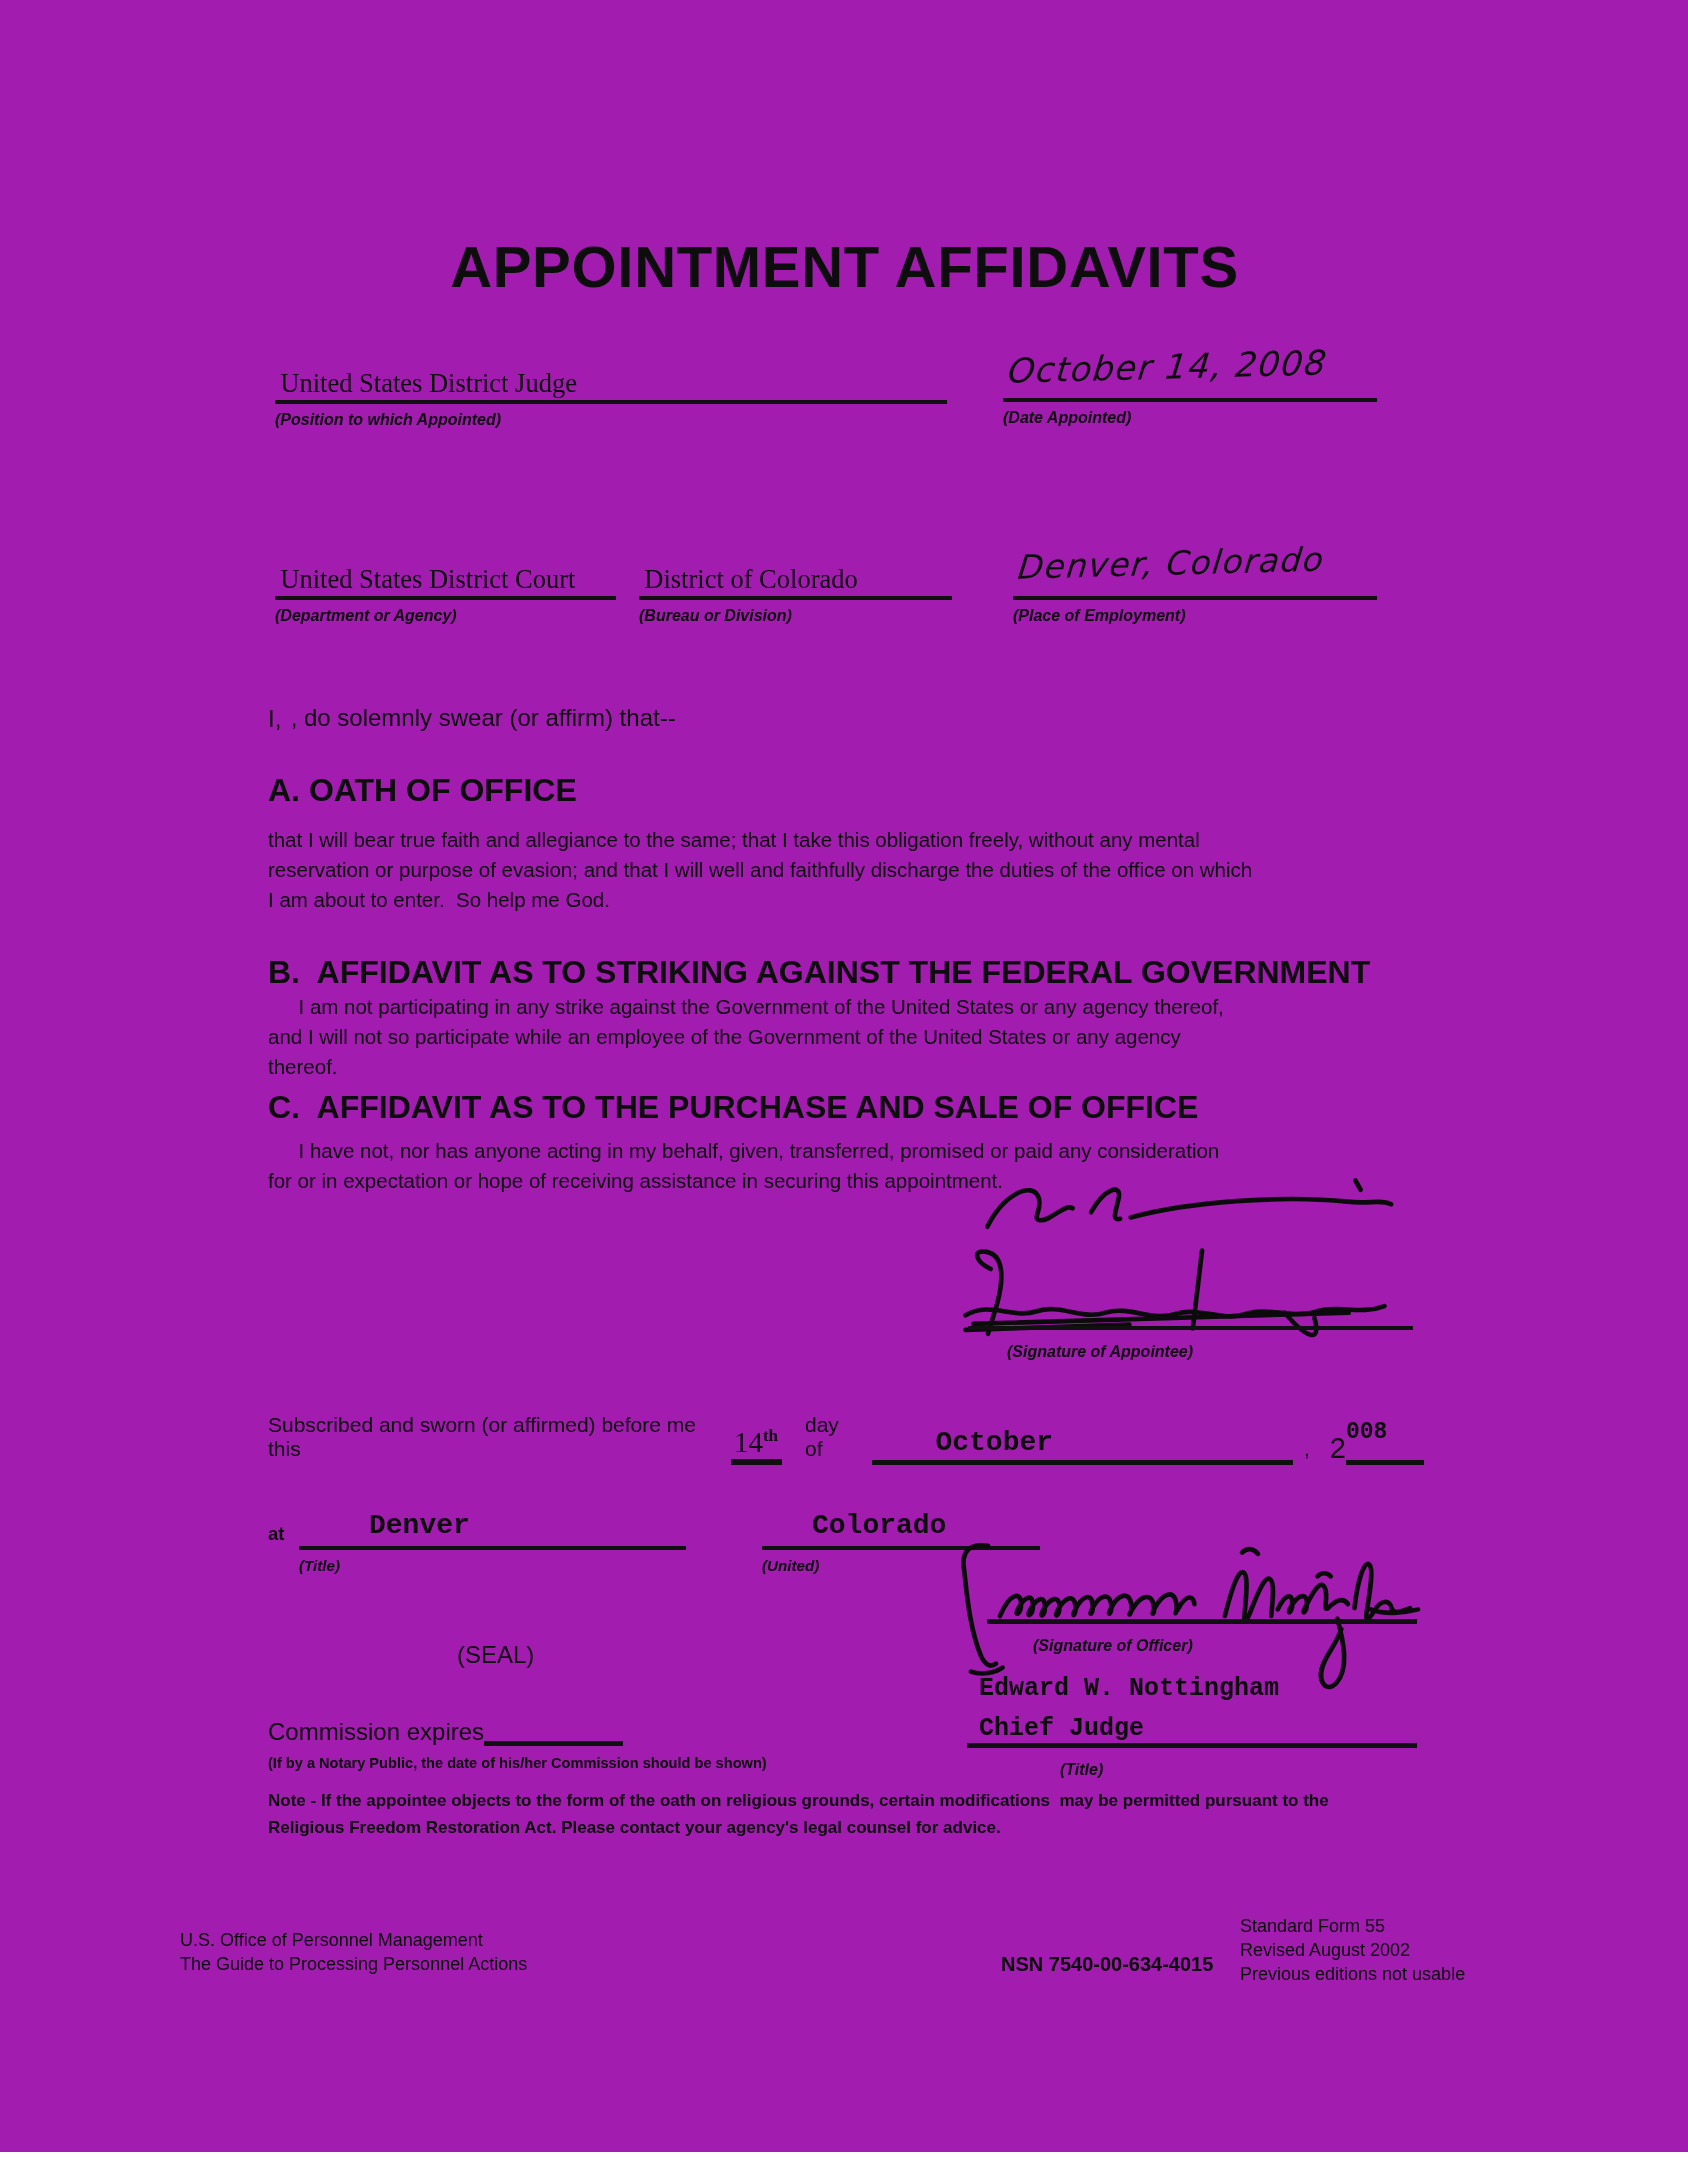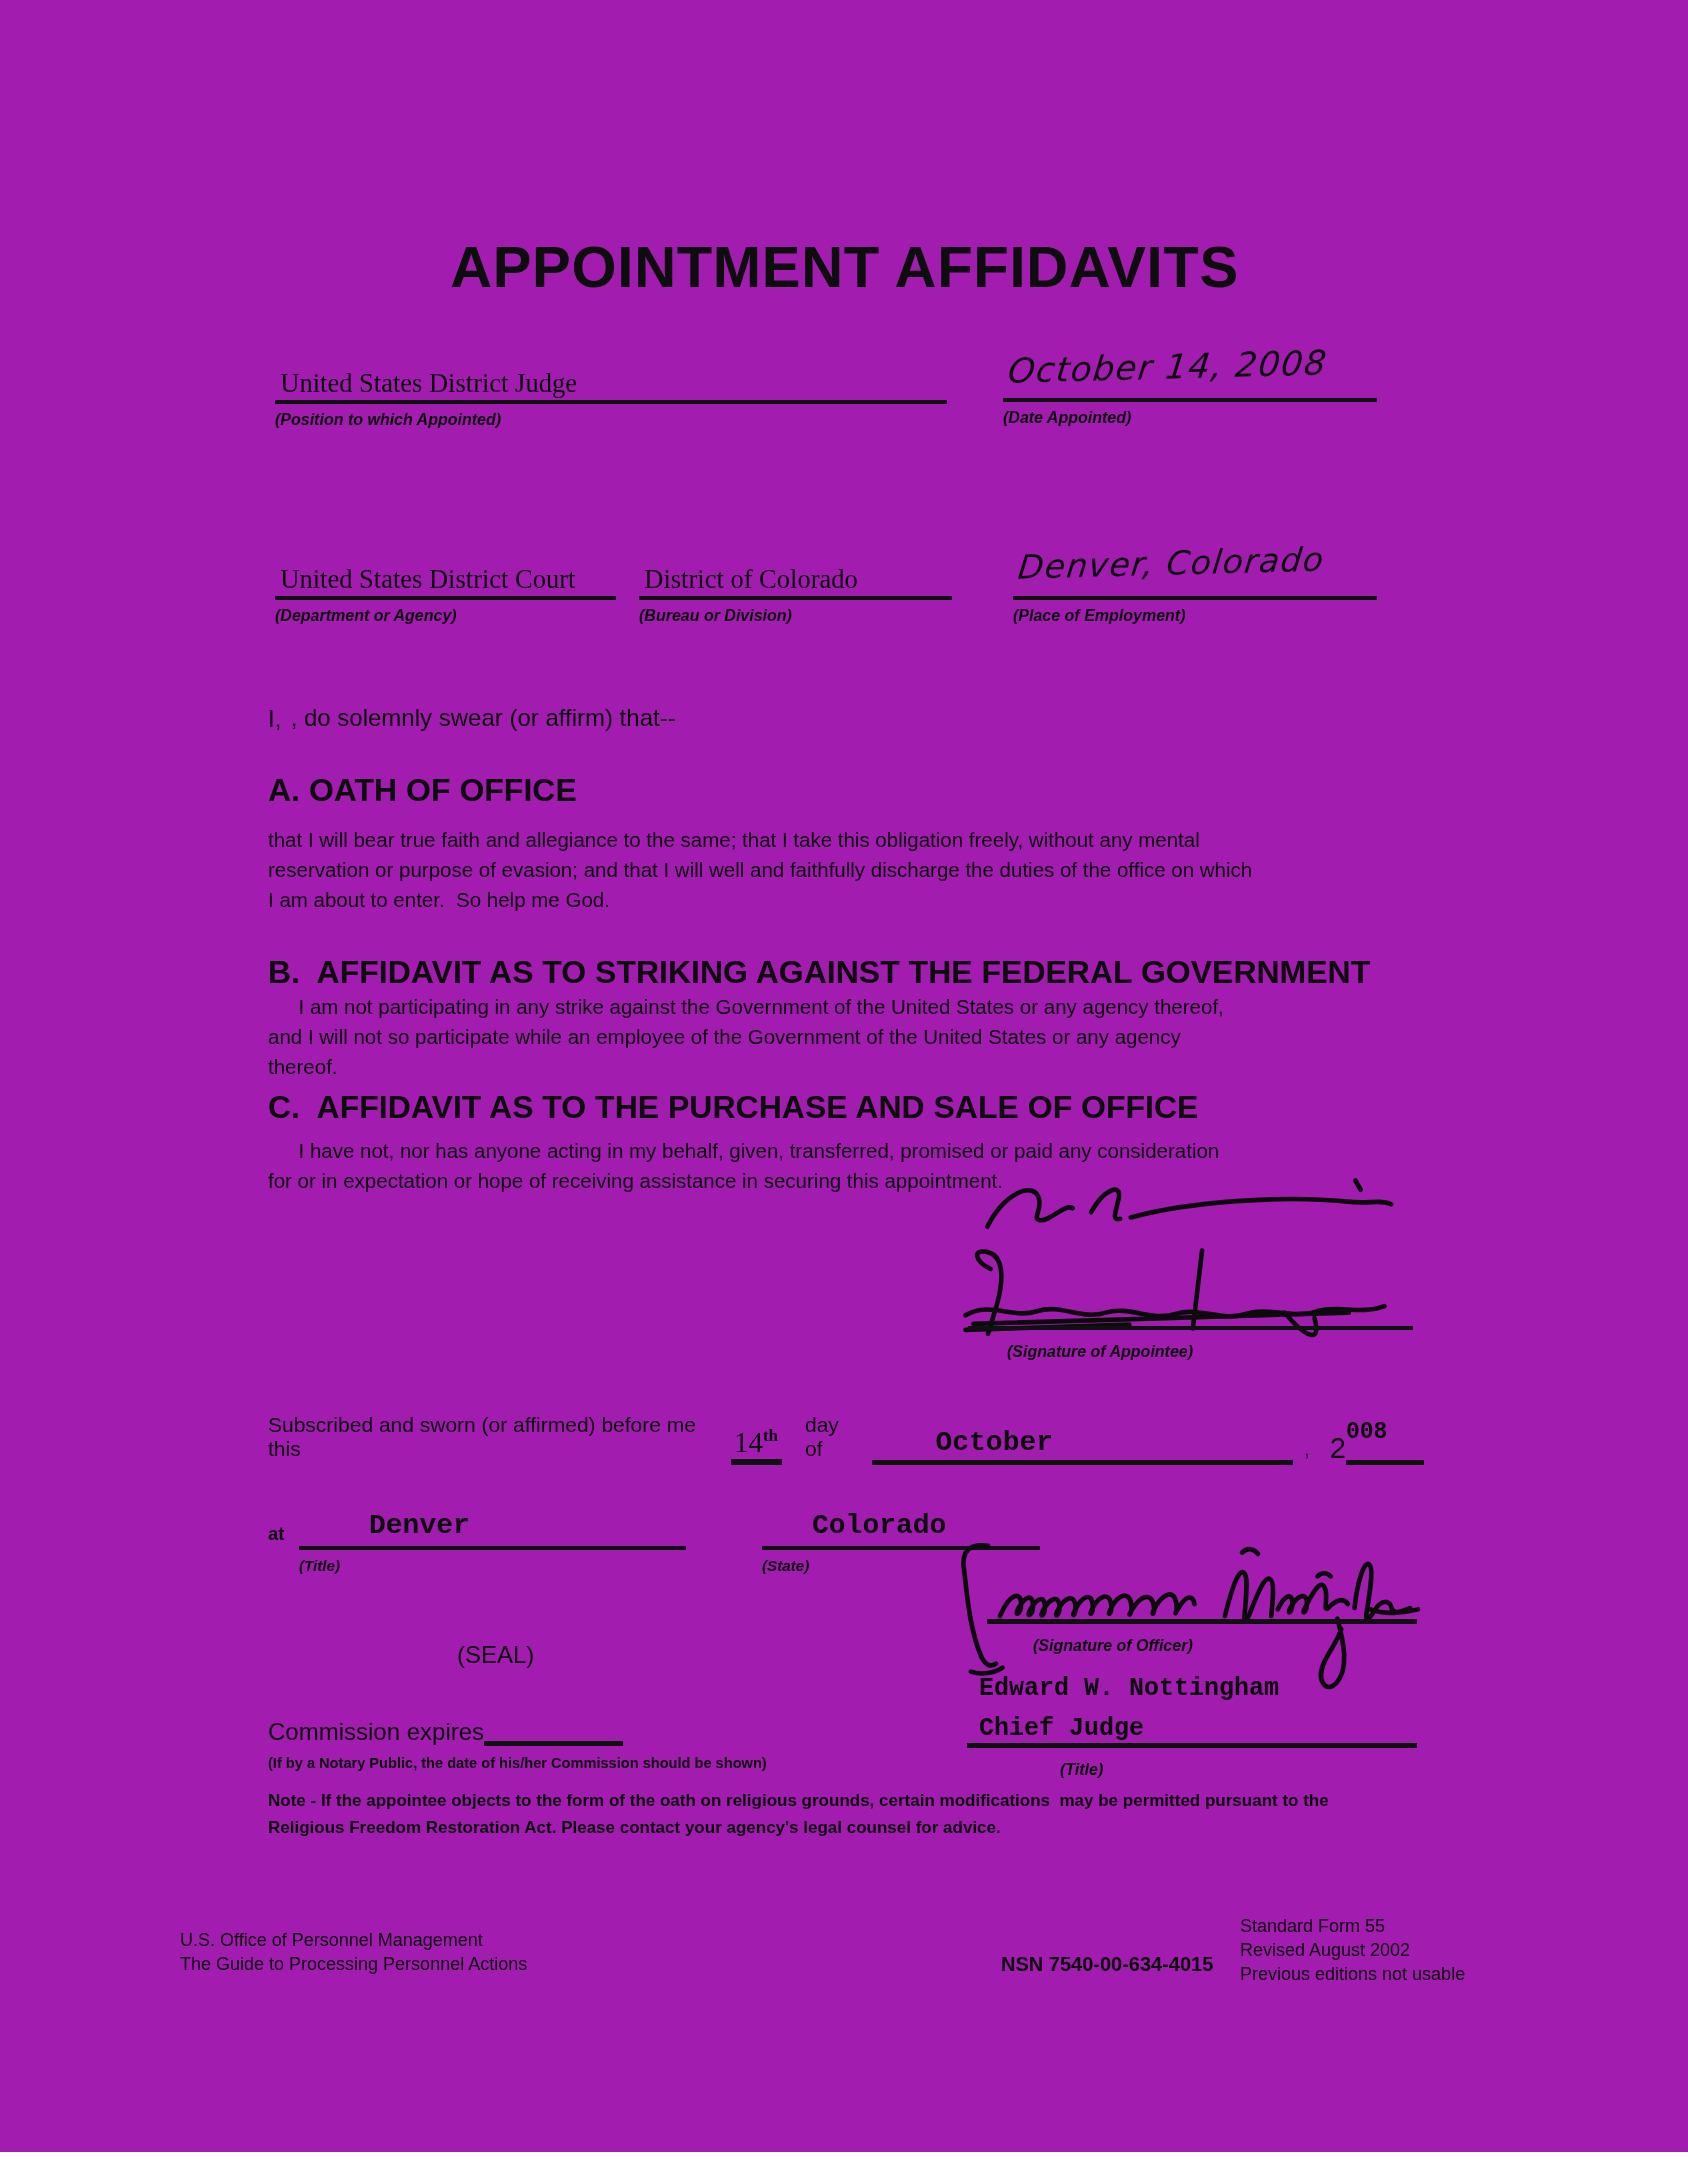--- a/index.html
+++ b/index.html
@@ -112,21 +112,21 @@
 
   <span class="abs" style="left:268px;top:1523px;font-size:18.5px;font-weight:bold;">at</span>
   <div class="abs field" style="left:299px;top:1505px;width:387px;">
     <div class="value mono typedval" style="padding-left:70px;">Denver</div>
     <div class="rule"></div>
     <div class="flabel center" style="font-size:15.2px;">(Title)</div>
   </div>
   <div class="abs field" style="left:762px;top:1505px;width:278px;">
     <div class="value mono typedval" style="padding-left:50px;">Colorado</div>
     <div class="rule"></div>
-    <div class="flabel center" style="font-size:15.2px;">(State)</div>
+    <div class="flabel center" style="font-size:15.2px;">(United)</div>
   </div>
 
   <svg class="abs sig" style="left:947px;top:1530px;" width="483" height="172" viewBox="0 0 730 260">
     <path d="M62,24 C36,20 20,30 26,62 C30,96 34,150 52,192 C58,204 66,208 74,202"></path>
     <path d="M36,214 C52,220 72,216 84,208"></path>
     <path d="M80,130 C95,95 112,92 112,112 C112,128 100,132 108,118 C118,100 130,96 130,114 C130,130 118,134 126,120 C136,102 148,98 148,116 C148,131 138,134 146,120 C156,102 170,98 170,116 C170,131 160,134 168,120 C178,102 192,96 194,114 C196,130 186,134 194,120 C204,100 218,94 220,112 C222,128 212,132 220,118 C230,98 246,94 248,112 C250,128 240,132 248,118 C258,98 274,92 278,110 C282,128 270,134 280,120 C292,100 308,94 312,112 C316,128 306,132 314,118 C326,96 342,90 346,108 C350,126 340,132 350,118 C360,100 372,96 374,112"></path>
     <path d="M420,130 C430,90 440,60 448,64 C456,68 452,100 450,126 C448,140 452,142 460,120 C470,95 480,70 488,74 C496,78 492,110 490,130"></path>
     <path d="M446,34 C454,26 464,28 470,36"></path>
     <path d="M500,120 C510,98 522,94 522,110 C522,126 512,130 520,116 C530,98 544,94 544,110 C544,126 534,130 542,116 C552,96 566,70 572,90 C576,104 568,124 576,118 C586,108 598,100 606,112"></path>
     <path d="M560,70 C566,64 574,64 580,70"></path>

